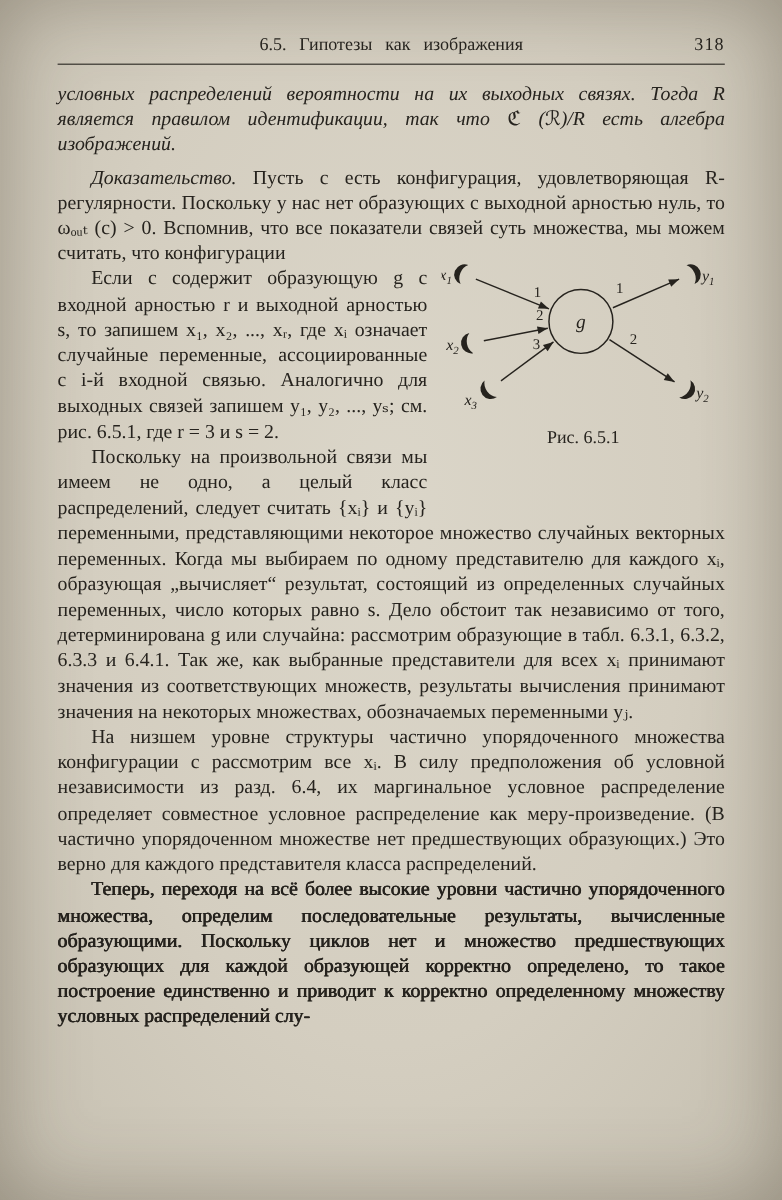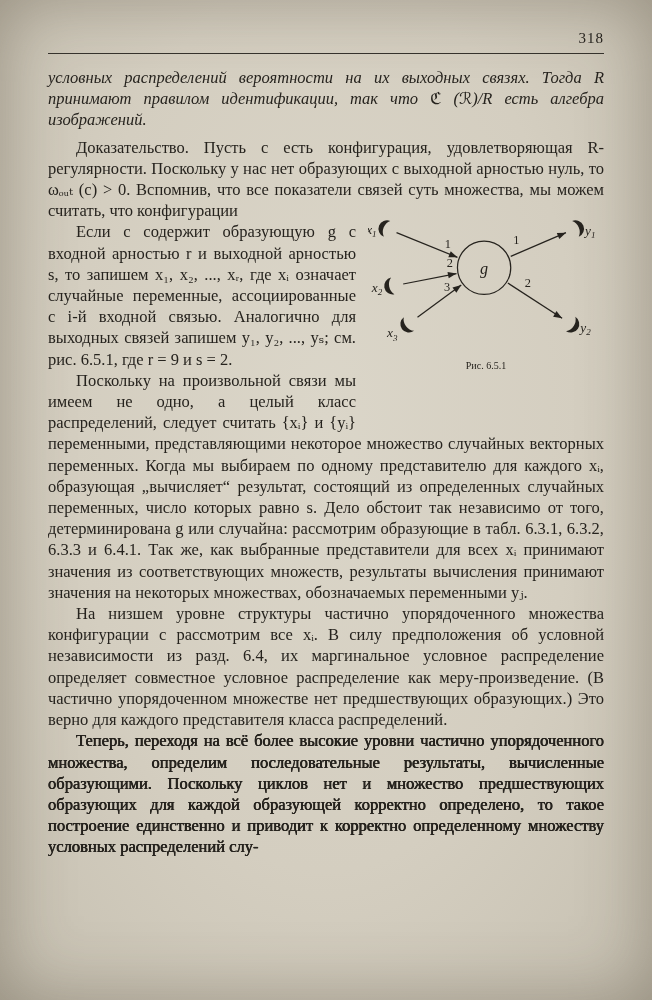--- a/index.html
+++ b/index.html
@@ -9,47 +9,48 @@
         background:radial-gradient(ellipse at 50% 42%,#dbd6c9 0%,#d4cec0 55%,#c5bfb0 100%);
         box-shadow:inset 0 0 70px rgba(70,60,45,.38);}
   .running-head{position:relative;text-align:center;font-size:15px;word-spacing:7px;height:20px}
   .running-head .pageno{position:absolute;right:0;top:0;word-spacing:0;letter-spacing:1px}
   .head-rule{border:0;border-top:1.4px solid #35322c;margin:3px 0 13px}
   .text-block{font-size:16.5px;line-height:21.2px;text-align:justify}
   .para{margin:0}
   .indent{text-indent:28px}
   .mt{margin-top:6px}
   .italic{font-style:italic}
-  .lead-italic{}
+  .lead-italic{font-style:italic}
   .heavy{text-shadow:.35px 0 0 currentColor,-.2px 0 0 currentColor}
   .figure-float{float:right;width:236px;height:224px;margin:3px 0 0 12px;
                 text-indent:0;text-align:center;font-style:normal}
-  .fig-caption{display:block;font-size:10px;margin-top:9px}
+  .fig-caption{display:block;font-size:15px;margin-top:9px}
   .diagram{display:block;margin:0 auto}
   .diagram .ink line,.diagram .ink circle{stroke:#26231e;fill:none;stroke-width:1.3}
   .diagram .filled{fill:#26231e;stroke:none}
   .diagram text{stroke:none;fill:#26231e}
   .term-label{font-style:italic;font-size:14px}
   .sub{font-size:9.5px}
   .edge-num{font-size:13px}
   .g-label{font-style:italic;font-size:17px}
 </style>
 </head>
 <body>
 
 <div class="page">
 
   <div class="running-head">
+    <span>6.5. Гипотезы как изображения</span>
     <span class="pageno">318</span>
   </div>
   <hr class="head-rule">
 
   <main class="text-block">
 
-    <div class="para italic">условных распределений вероятности на их выходных связях. Тогда R принимают правилом идентификации, так что ℭ (ℛ)/R есть алгебра изображений.</div>
+    <div class="para italic">условных распределений вероятности на их выходных связях. Тогда R является правилом идентификации, так что ℭ (ℛ)/R есть алгебра изображений.</div>
 
     <div class="para indent mt"><span class="lead-italic">Доказательство.</span><span> Пусть c есть конфигурация, удовлетворяющая R-регулярности. Поскольку у нас нет образующих с выходной арностью нуль, то ωₒᵤₜ (c) &gt; 0. Вспомнив, что все показатели связей суть множества, мы можем считать, что конфигурации </span><span class="figure-float">
           <svg class="diagram" width="236" height="143" viewBox="0 0 248 150" xmlns="http://www.w3.org/2000/svg">
         <path class="filled" transform="translate(20,27) rotate(22)" d="M 0,-9 A 9,9 0 0 0 0,9 A 12.5,12.5 0 0 1 0,-9 Z"></path>
         <path class="filled" transform="translate(26,87) rotate(-11)" d="M 0,-9 A 9,9 0 0 0 0,9 A 12.5,12.5 0 0 1 0,-9 Z"></path>
         <path class="filled" transform="translate(43,127) rotate(-37)" d="M 0,-9 A 9,9 0 0 0 0,9 A 12.5,12.5 0 0 1 0,-9 Z"></path>
         <path class="filled" transform="translate(218,27) rotate(157)" d="M 0,-9 A 9,9 0 0 0 0,9 A 12.5,12.5 0 0 1 0,-9 Z"></path>
         <path class="filled" transform="translate(213,127) rotate(-147)" d="M 0,-9 A 9,9 0 0 0 0,9 A 12.5,12.5 0 0 1 0,-9 Z"></path>
         <g class="ink">
           <line x1="30" y1="31" x2="94" y2="57"></line>
@@ -74,21 +75,21 @@
         <text class="edge-num" x="168" y="88" text-anchor="middle">2</text>
         <text class="term-label" x="9" y="32" text-anchor="end"><tspan>x</tspan><tspan class="sub" dy="3.5">1</tspan></text>
         <text class="term-label" x="15" y="93" text-anchor="end"><tspan>x</tspan><tspan class="sub" dy="3.5">2</tspan></text>
         <text class="term-label" x="31" y="141" text-anchor="end"><tspan>x</tspan><tspan class="sub" dy="3.5">3</tspan></text>
         <text class="term-label" x="228" y="33"><tspan>y</tspan><tspan class="sub" dy="3.5">1</tspan></text>
         <text class="term-label" x="223" y="135"><tspan>y</tspan><tspan class="sub" dy="3.5">2</tspan></text>
       </svg>
           <span class="fig-caption">Рис. 6.5.1</span>
         </span></div>
 
-    <div class="para indent">Если c содержит образующую g с входной арностью r и выходной арностью s, то запишем x₁, x₂, ..., xᵣ, где xᵢ означает случайные переменные, ассоциированные с i-й входной связью. Аналогично для выходных связей запишем y₁, y₂, ..., yₛ; см. рис. 6.5.1, где r = 9 и s = 2.</div>
+    <div class="para indent">Если c содержит образующую g с входной арностью r и выходной арностью s, то запишем x₁, x₂, ..., xᵣ, где xᵢ означает случайные переменные, ассоциированные с i-й входной связью. Аналогично для выходных связей запишем y₁, y₂, ..., yₛ; см. рис. 6.5.1, где r = 3 и s = 2.</div>
 
     <div class="para indent">Поскольку на произвольной связи мы имеем не одно, а целый класс распределений, следует считать {xᵢ} и {yᵢ} переменными, представляющими некоторое множество случайных векторных переменных. Когда мы выбираем по одному представителю для каждого xᵢ, образующая „вычисляет“ результат, состоящий из определенных случайных переменных, число которых равно s. Дело обстоит так независимо от того, детерминирована g или случайна: рассмотрим образующие в табл. 6.3.1, 6.3.2, 6.3.3 и 6.4.1. Так же, как выбранные представители для всех xᵢ принимают значения из соответствующих множеств, результаты вычисления принимают значения на некоторых множествах, обозначаемых переменными yⱼ.</div>
 
     <div class="para indent">На низшем уровне структуры частично упорядоченного множества конфигурации c рассмотрим все xᵢ. В силу предположения об условной независимости из разд. 6.4, их маргинальное условное распределение определяет совместное условное распределение как меру-произведение. (В частично упорядоченном множестве нет предшествующих образующих.) Это верно для каждого представителя класса распределений.</div>
 
     <div class="para indent heavy">Теперь, переходя на всё более высокие уровни частично упорядоченного множества, определим последовательные результаты, вычисленные образующими. Поскольку циклов нет и множество предшествующих образующих для каждой образующей корректно определено, то такое построение единственно и приводит к корректно определенному множеству условных распределений слу-</div>
 
   </main>
 </div>
 

